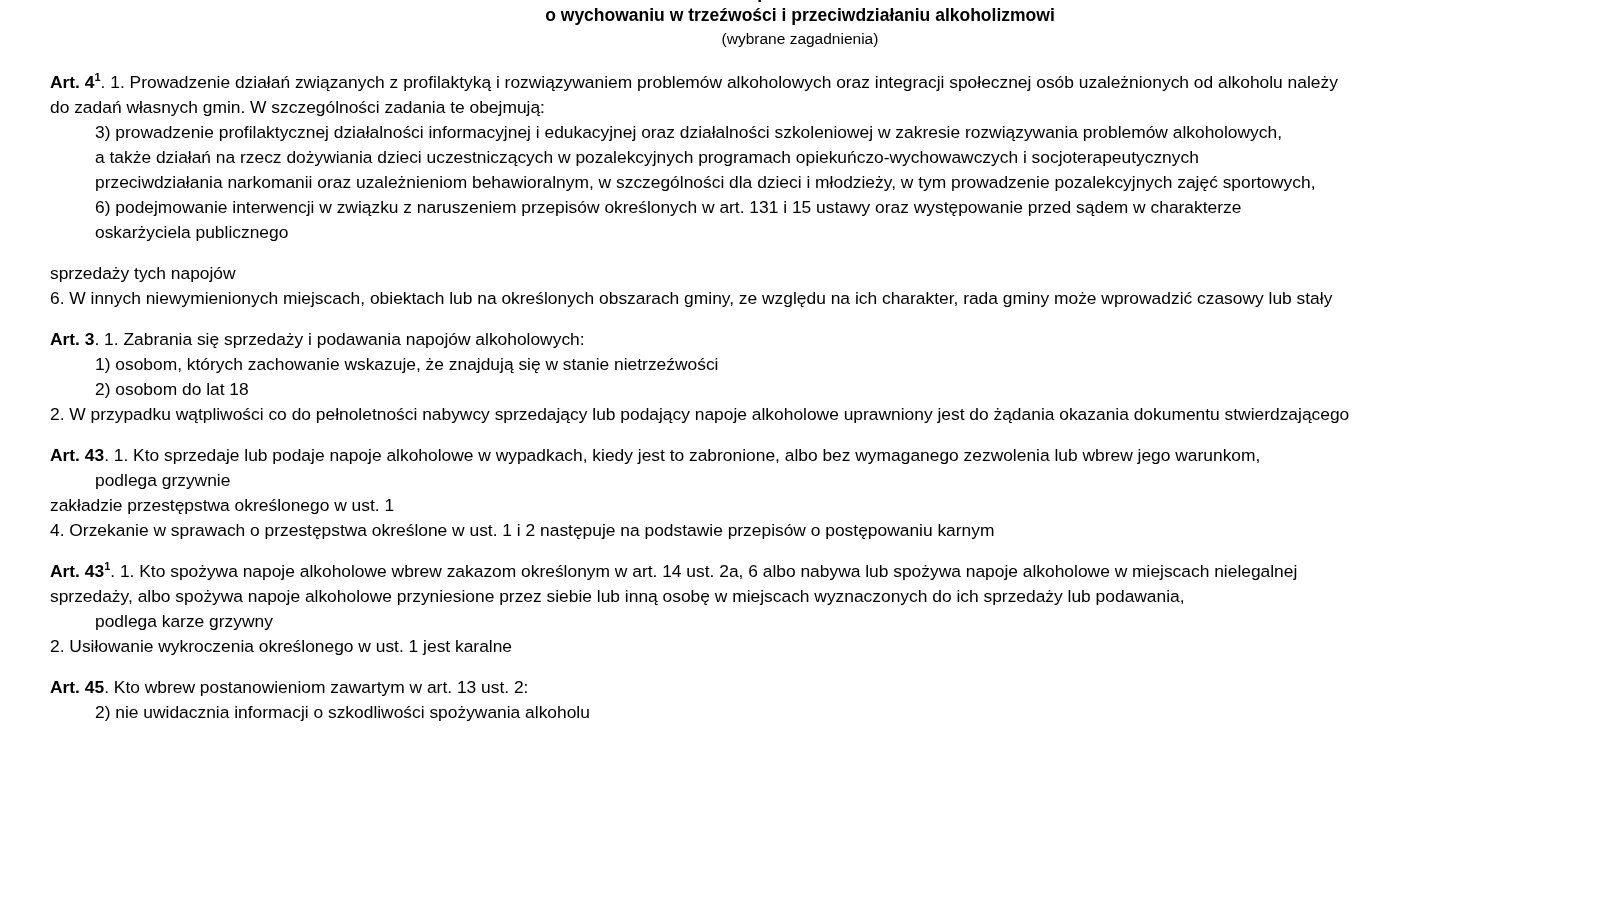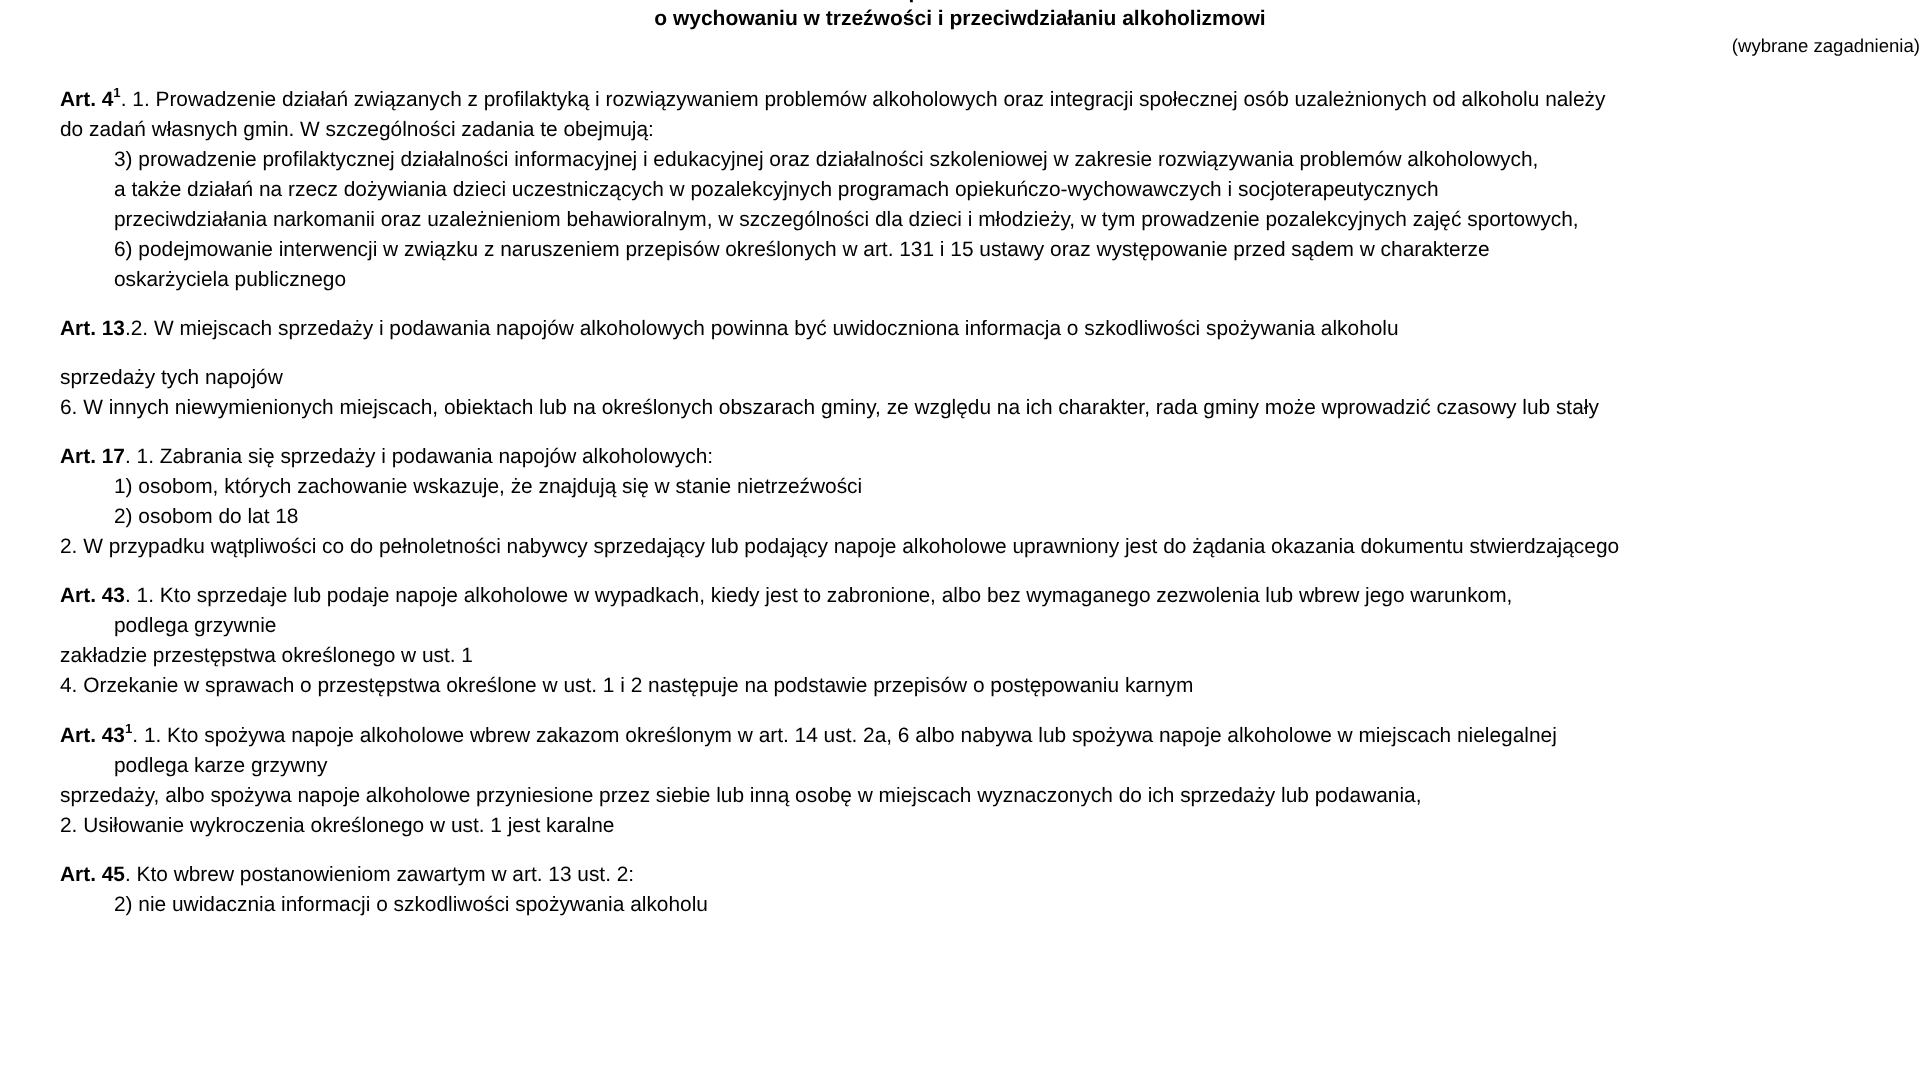--- a/index.html
+++ b/index.html
@@ -32,21 +32,20 @@
   }
   .doc-title {
     line-height: 23px;
     font-weight: bold;
     white-space: nowrap;
   }
   .doc-subtitle {
     line-height: 23px;
     font-size: 15.5px;
     white-space: nowrap;
-    text-align: right;
   }
   .doc-body {
     margin: 20px 55px 0 50px;
     font-size: 17.4px;
   }
   .article {
     margin-bottom: 16px;
   }
   .line {
     line-height: 25px;
@@ -73,42 +72,39 @@
       <section class="article">
         <div class="line indent-0"><strong>Art. 4<sup>1</sup></strong><span>. 1. Prowadzenie działań związanych z profilaktyką i rozwiązywaniem problemów alkoholowych oraz integracji społecznej osób uzależnionych od alkoholu należy</span></div>
         <div class="line indent-0"><span>do zadań własnych gmin. W szczególności zadania te obejmują:</span></div>
         <div class="line indent-1"><span>3) prowadzenie profilaktycznej działalności informacyjnej i edukacyjnej oraz działalności szkoleniowej w zakresie rozwiązywania problemów alkoholowych,</span></div>
         <div class="line indent-1"><span>a także działań na rzecz dożywiania dzieci uczestniczących w pozalekcyjnych programach opiekuńczo-wychowawczych i socjoterapeutycznych</span></div>
         <div class="line indent-1"><span>przeciwdziałania narkomanii oraz uzależnieniom behawioralnym, w szczególności dla dzieci i młodzieży, w tym prowadzenie pozalekcyjnych zajęć sportowych,</span></div>
         <div class="line indent-1"><span>6) podejmowanie interwencji w związku z naruszeniem przepisów określonych w art. 131 i 15 ustawy oraz występowanie przed sądem w charakterze</span></div>
         <div class="line indent-1"><span>oskarżyciela publicznego</span></div>
       </section>
       <section class="article">
-        <div class="line indent-0"><strong>Art. 13</strong><span>.2. W miejscach sprzedaży i podawania napojów alkoholowych powinna być uwidoczniona informacja o szkodliwości spożywania alkoholu</span></div>
-      </section>
-      <section class="article">
         <div class="line indent-0"><span>sprzedaży tych napojów</span></div>
         <div class="line indent-0"><span>6. W innych niewymienionych miejscach, obiektach lub na określonych obszarach gminy, ze względu na ich charakter, rada gminy może wprowadzić czasowy lub stały</span></div>
       </section>
       <section class="article">
-        <div class="line indent-0"><strong>Art. 17</strong><span>. 1. Zabrania się sprzedaży i podawania napojów alkoholowych:</span></div>
+        <div class="line indent-0"><strong>Art. 3</strong><span>. 1. Zabrania się sprzedaży i podawania napojów alkoholowych:</span></div>
         <div class="line indent-1"><span>1) osobom, których zachowanie wskazuje, że znajdują się w stanie nietrzeźwości</span></div>
         <div class="line indent-1"><span>2) osobom do lat 18</span></div>
         <div class="line indent-0"><span>2. W przypadku wątpliwości co do pełnoletności nabywcy sprzedający lub podający napoje alkoholowe uprawniony jest do żądania okazania dokumentu stwierdzającego</span></div>
       </section>
       <section class="article">
         <div class="line indent-0"><strong>Art. 43</strong><span>. 1. Kto sprzedaje lub podaje napoje alkoholowe w wypadkach, kiedy jest to zabronione, albo bez wymaganego zezwolenia lub wbrew jego warunkom,</span></div>
         <div class="line indent-1"><span>podlega grzywnie</span></div>
         <div class="line indent-0"><span>zakładzie przestępstwa określonego w ust. 1</span></div>
         <div class="line indent-0"><span>4. Orzekanie w sprawach o przestępstwa określone w ust. 1 i 2 następuje na podstawie przepisów o postępowaniu karnym</span></div>
       </section>
       <section class="article">
         <div class="line indent-0"><strong>Art. 43<sup>1</sup></strong><span>. 1. Kto spożywa napoje alkoholowe wbrew zakazom określonym w art. 14 ust. 2a, 6 albo nabywa lub spożywa napoje alkoholowe w miejscach nielegalnej</span></div>
+        <div class="line indent-0"><span>sprzedaży, albo spożywa napoje alkoholowe przyniesione przez siebie lub inną osobę w miejscach wyznaczonych do ich sprzedaży lub podawania,</span></div>
         <div class="line indent-1"><span>podlega karze grzywny</span></div>
-        <div class="line indent-0"><span>sprzedaży, albo spożywa napoje alkoholowe przyniesione przez siebie lub inną osobę w miejscach wyznaczonych do ich sprzedaży lub podawania,</span></div>
         <div class="line indent-0"><span>2. Usiłowanie wykroczenia określonego w ust. 1 jest karalne</span></div>
       </section>
       <section class="article">
         <div class="line indent-0"><strong>Art. 45</strong><span>. Kto wbrew postanowieniom zawartym w art. 13 ust. 2:</span></div>
         <div class="line indent-1"><span>2) nie uwidacznia informacji o szkodliwości spożywania alkoholu</span></div>
       </section>
     </main>
 </div>
 
 </body></html>

